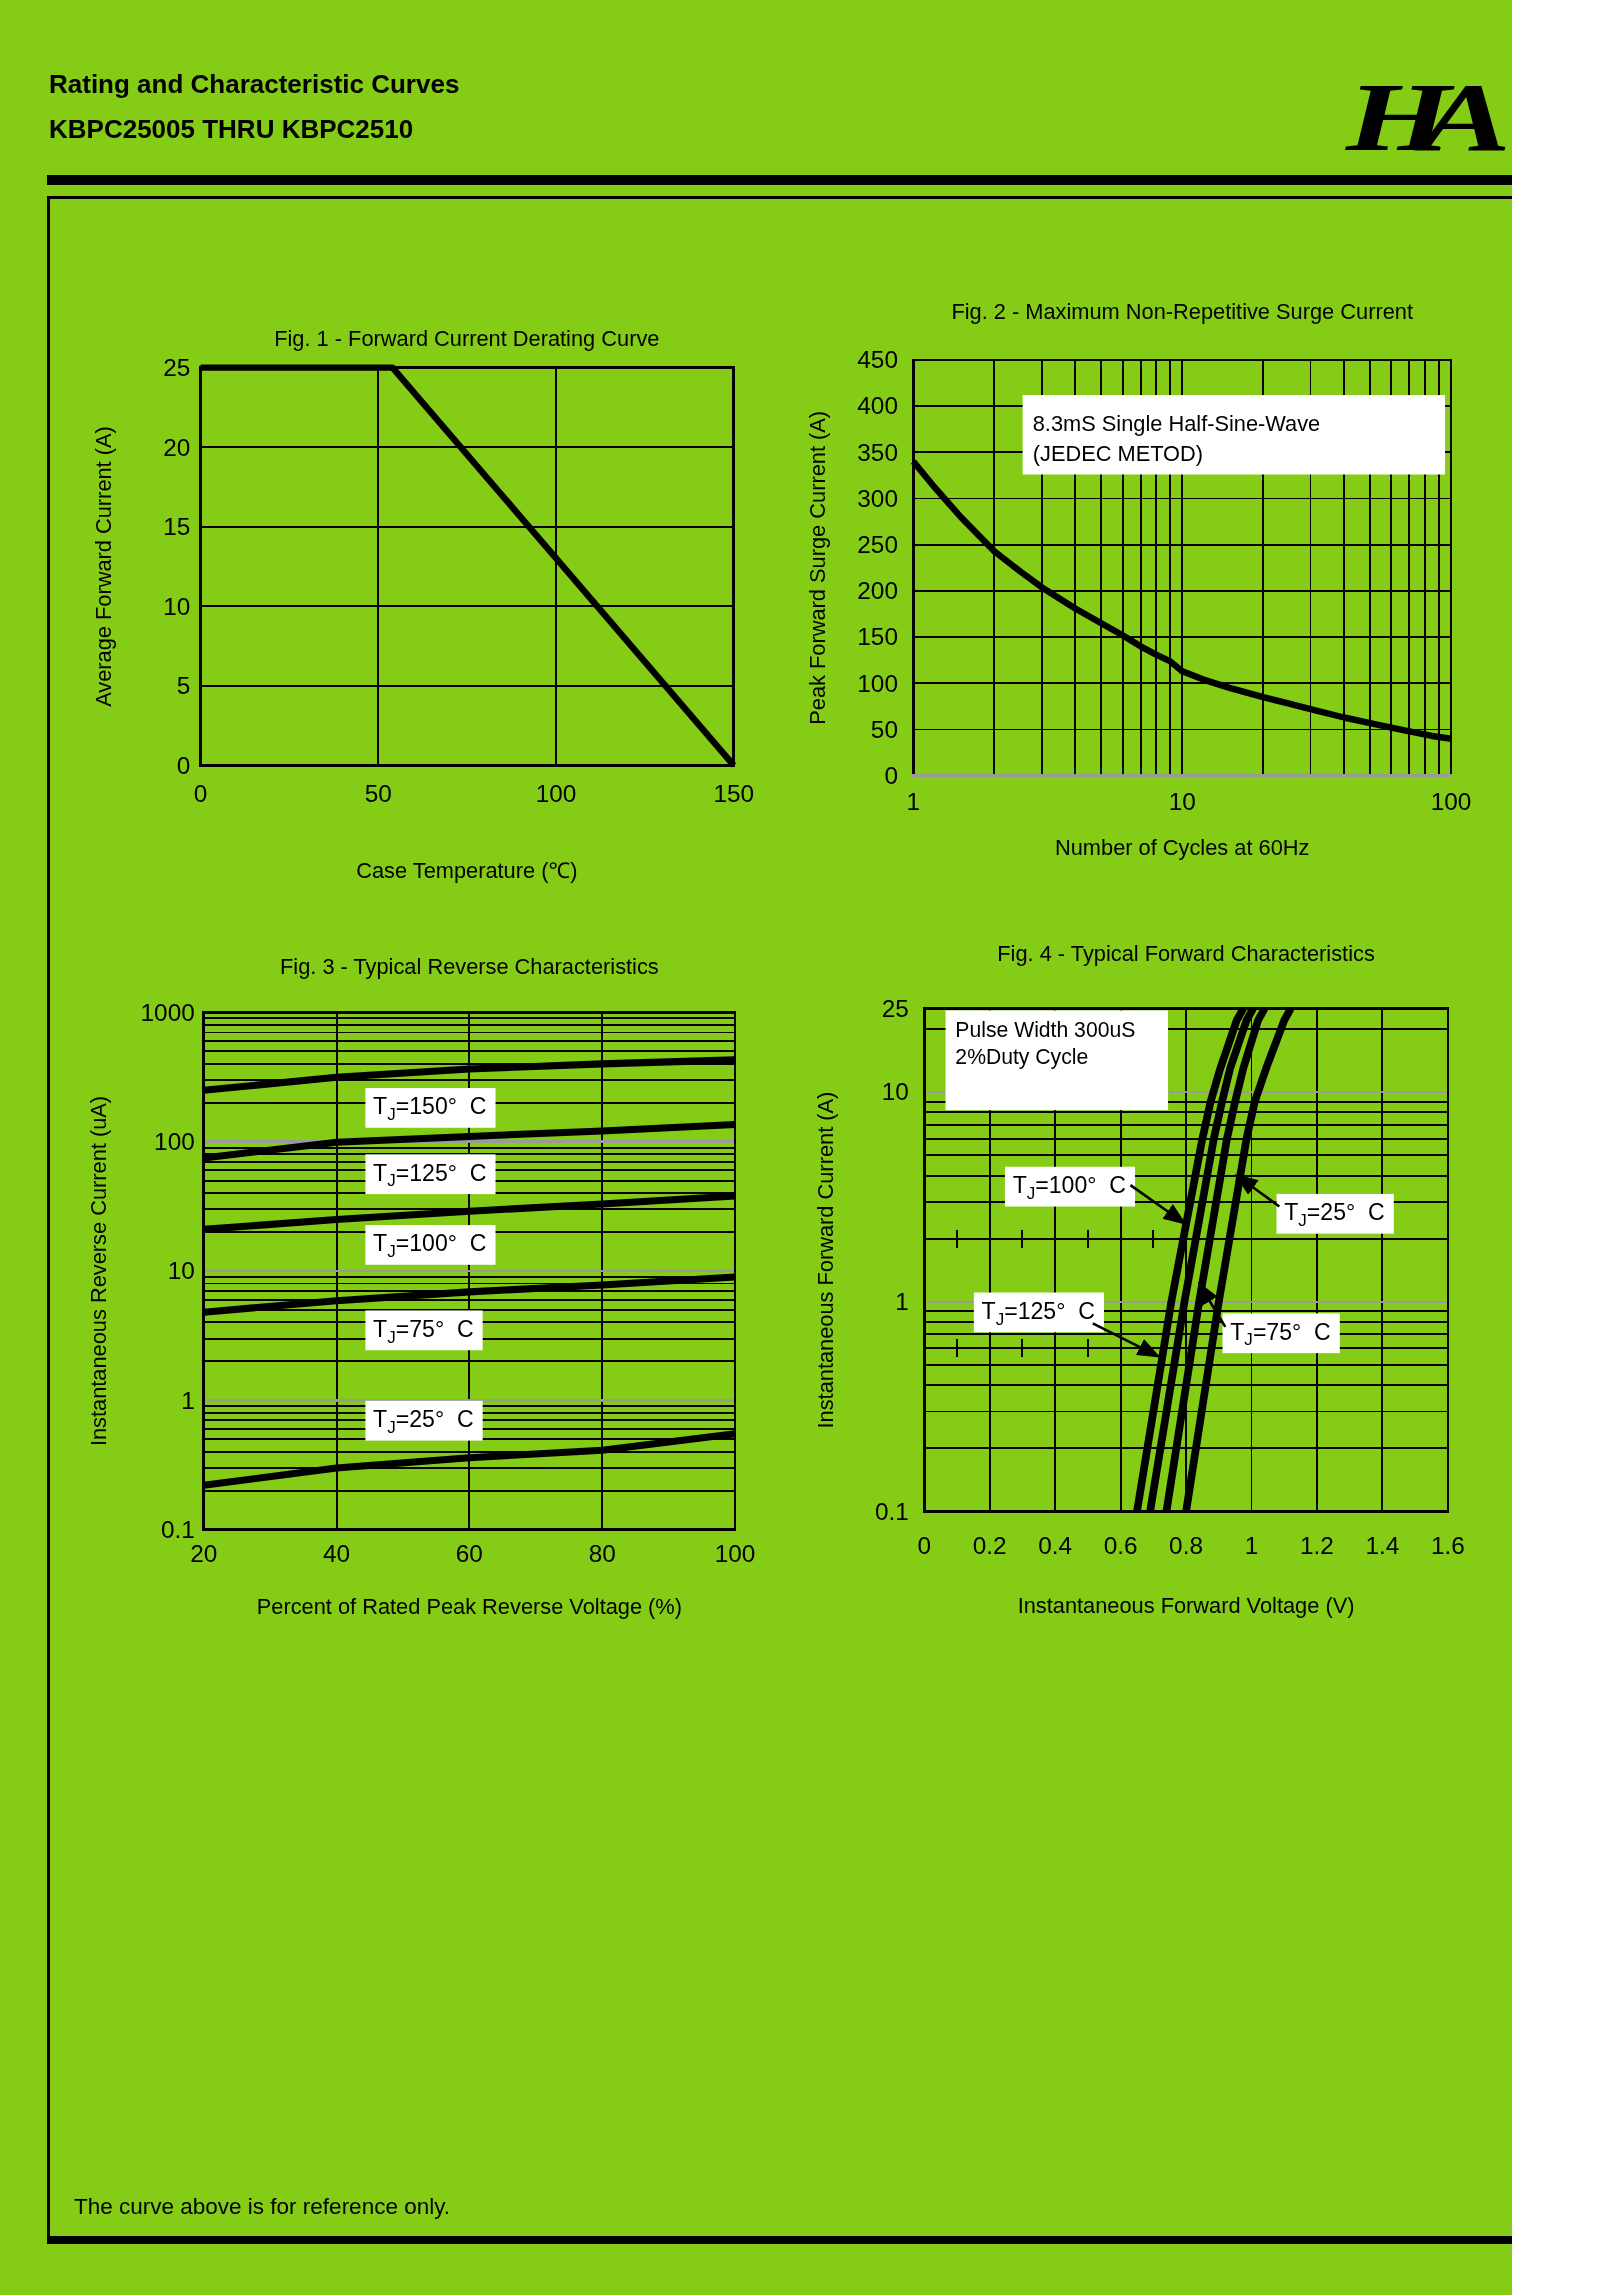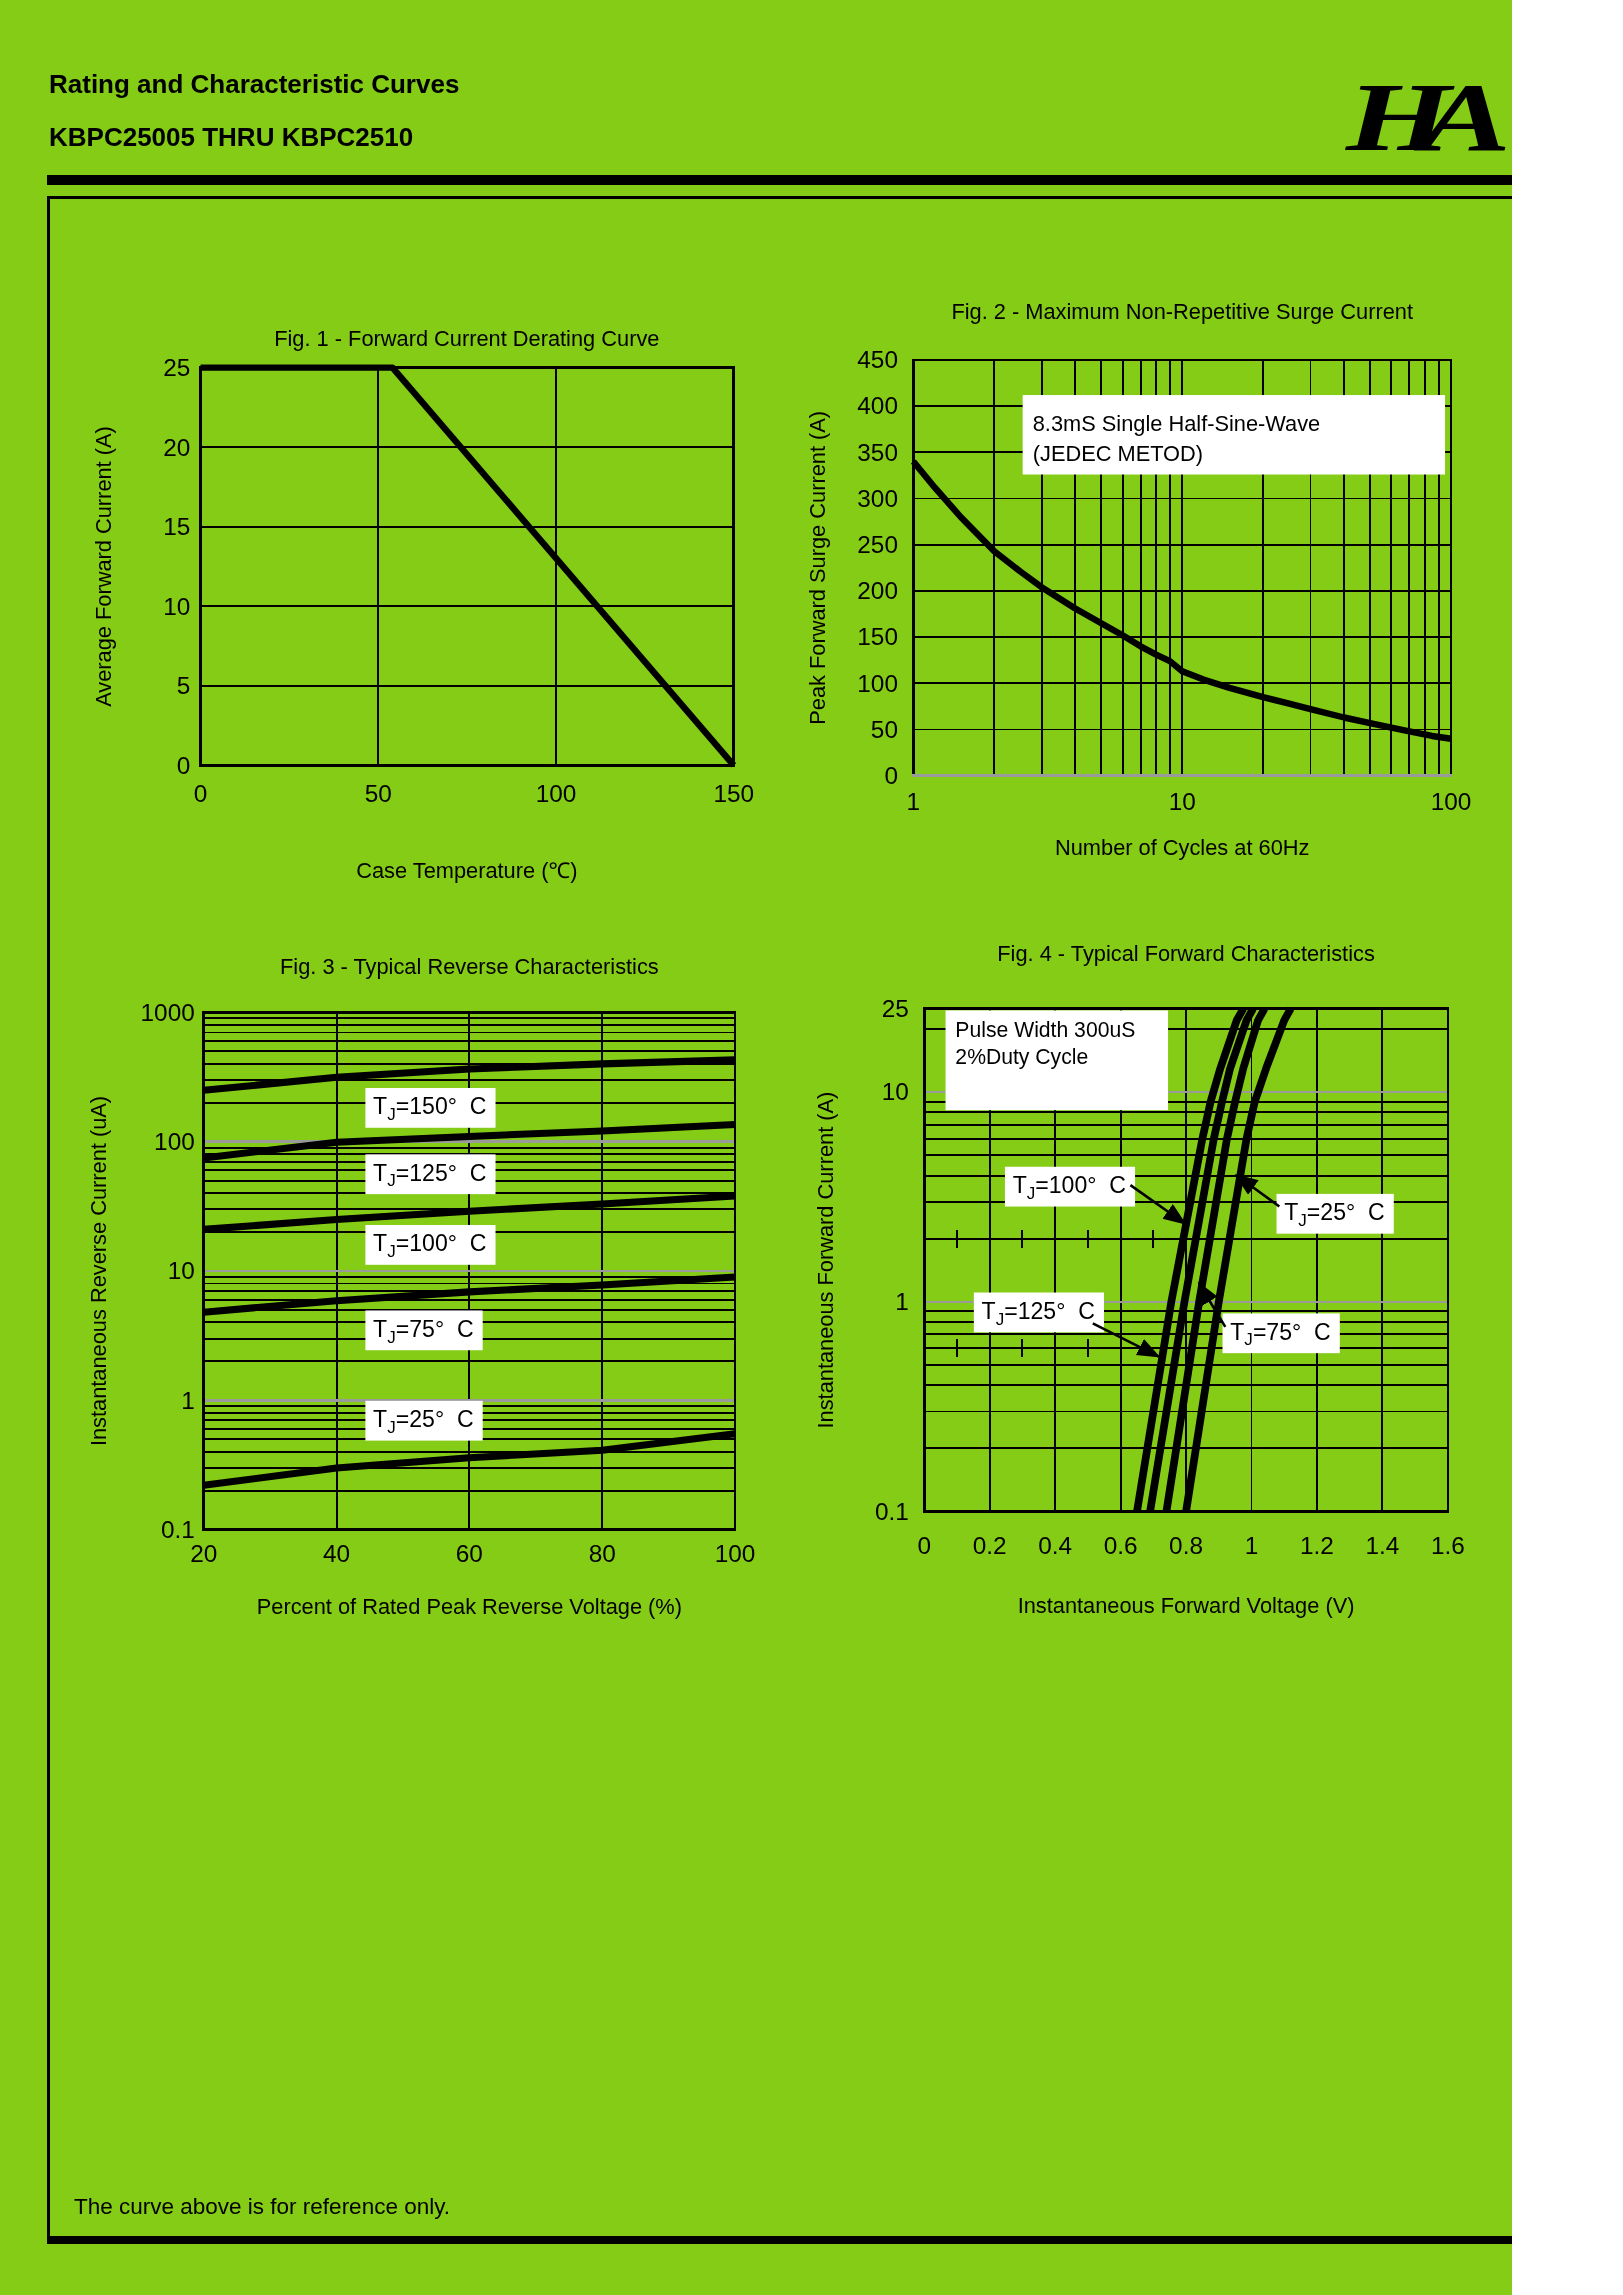--- a/index.html
+++ b/index.html
@@ -1,19 +1,19 @@
 <!DOCTYPE html>
 <html style="font-size:10.3px"><head>
 <meta charset="utf-8">
 <style>
   html,body{margin:0;padding:0;background:#ffffff;}
   .page{position:relative;width:1512px;height:2295px;background:#84cc16;
         font-family:"Liberation Sans",sans-serif;color:#000;overflow:hidden;}
   .hdr-line1{position:absolute;left:49px;top:69px;font-size:26px;font-weight:bold;line-height:31px;}
-  .hdr-line2{position:absolute;left:49px;top:114px;font-size:26px;font-weight:bold;line-height:31px;margin-top:8px;}
+  .hdr-line2{position:absolute;left:49px;top:114px;font-size:26px;font-weight:bold;line-height:31px;}
   .logo{position:absolute;left:1346px;top:76px;height:83px;line-height:83px;
         font-family:"Liberation Serif",serif;font-style:italic;font-weight:bold;font-size:98px;
         transform:scaleX(1.38);transform-origin:left center;white-space:nowrap;}
   .logo .la{margin-left:-22px;}
   .hdr-bar{position:absolute;left:47px;top:175px;width:1529px;height:10.3px;background:#000;}
   .content-box{position:absolute;left:47px;top:196px;width:1529px;height:2048px;
         box-sizing:border-box;border:3.9px solid #000;border-bottom-width:8.3px;background:transparent;}
   .footer-note{position:absolute;left:51px;top:2193px;font-size:22.5px;line-height:27px;margin-left:23px;}
   svg.charts{position:absolute;left:0;top:0;}
   text{font-family:"Liberation Sans",sans-serif;fill:#000;}

